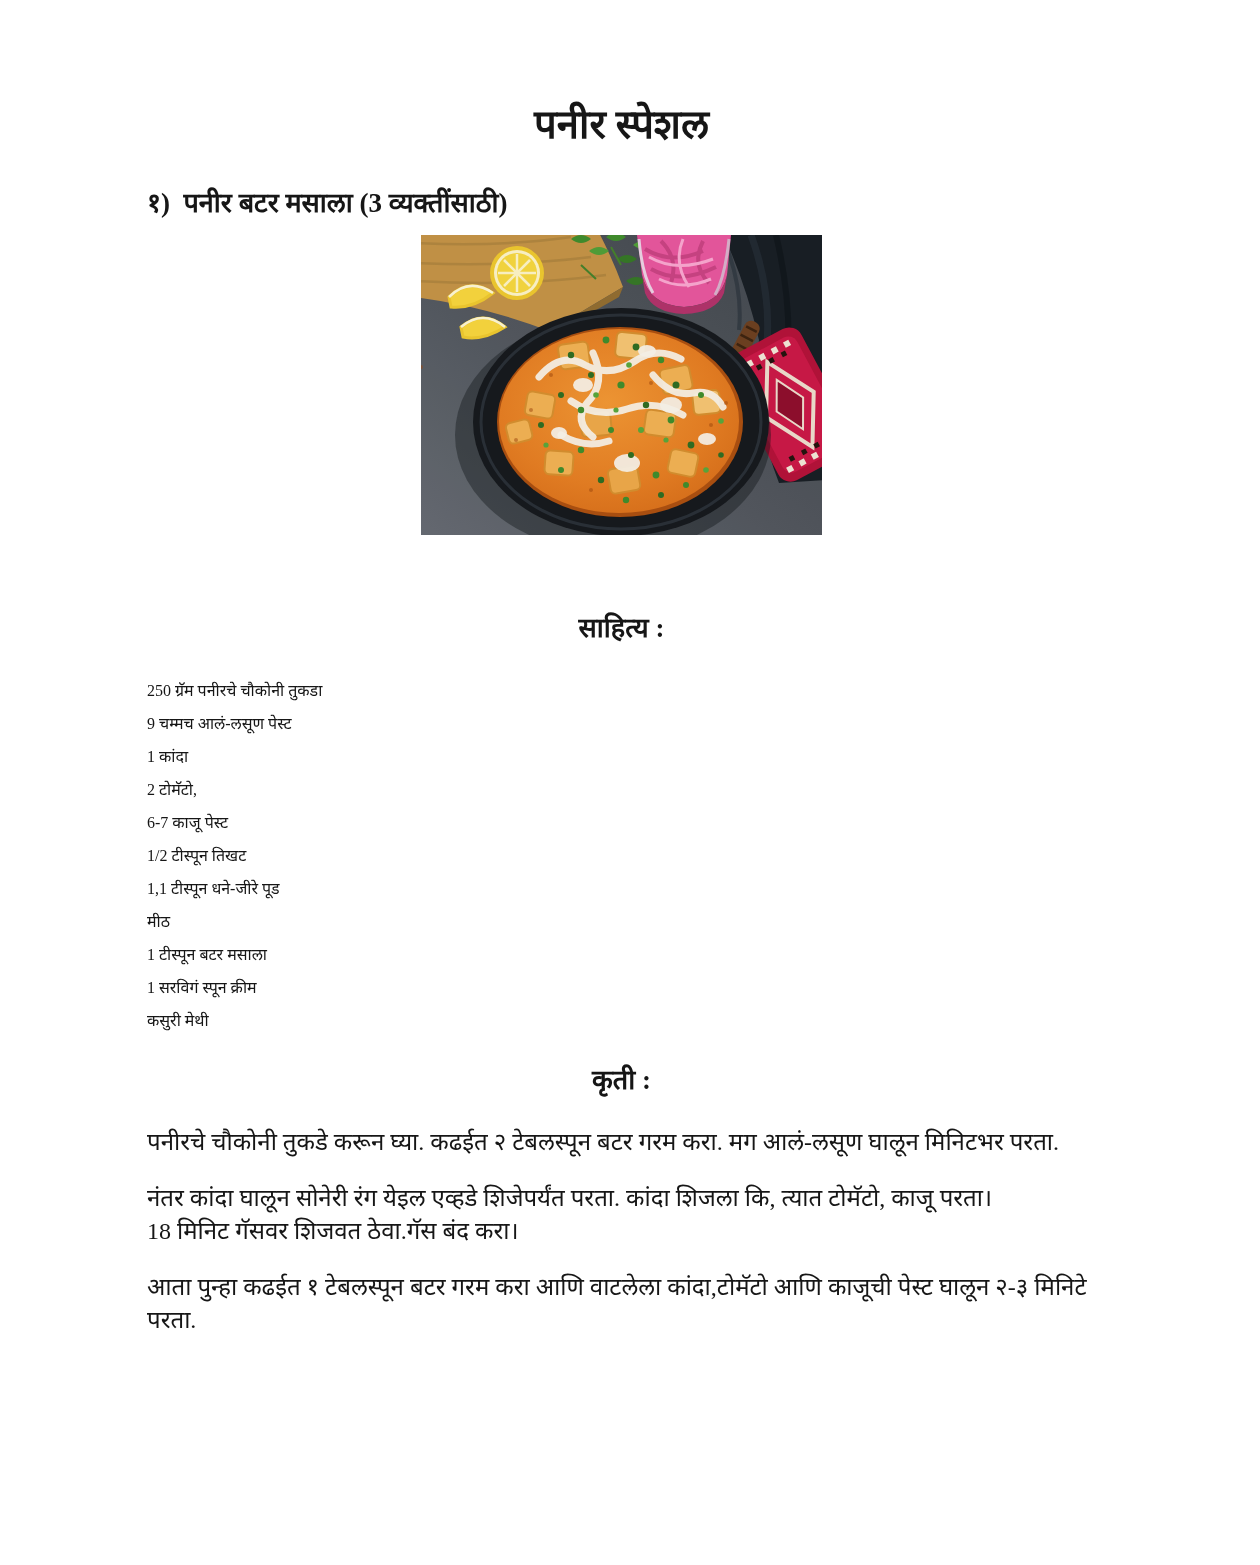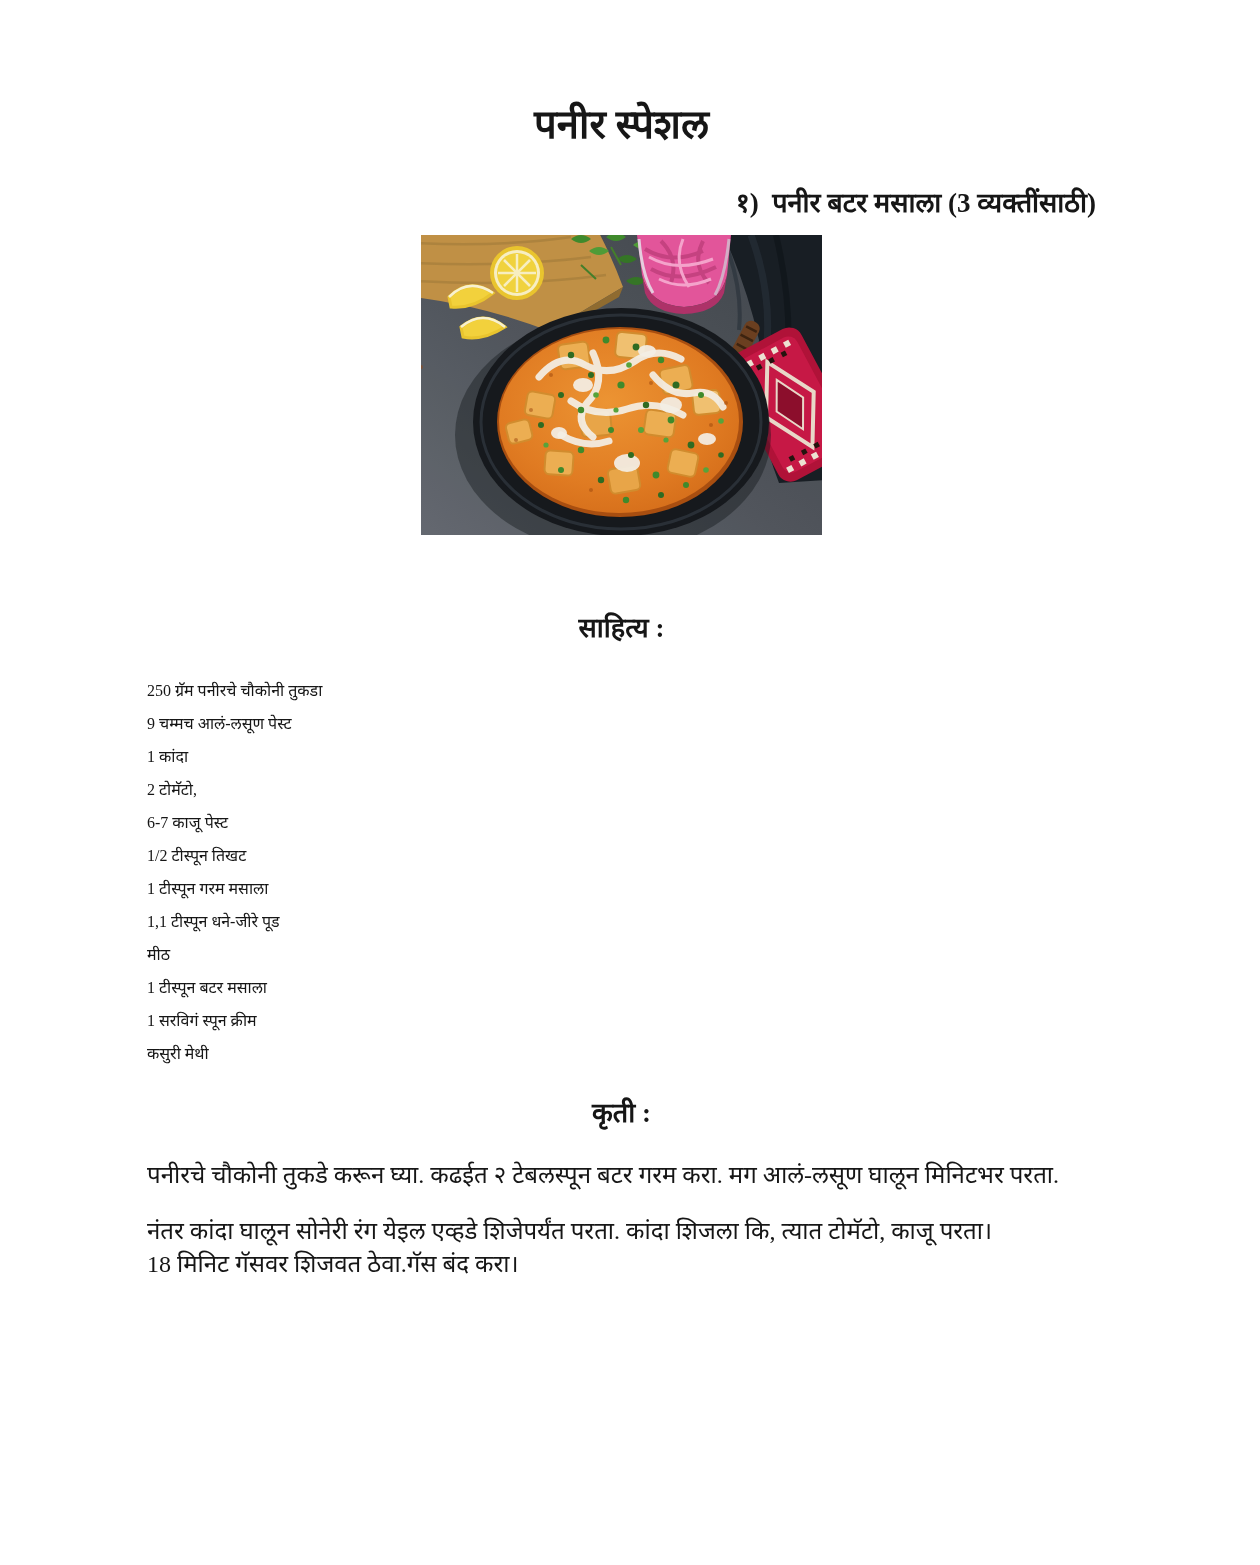--- a/index.html
+++ b/index.html
@@ -23,21 +23,21 @@
   .doc-title {
     margin: 0;
     text-align: center;
     font-size: 40px;
     font-weight: 700;
     line-height: 1.35;
     font-family: "Liberation Serif", "DejaVu Sans", serif;
   }
   .doc-subtitle {
     margin: 34px 0 0 0;
-    text-align: right;
+    text-align: left;
     font-size: 27px;
     font-weight: 700;
     line-height: 1.3;
     white-space: pre-wrap;
   }
   .photo-wrap {
     margin: 14px auto 0 auto;
     width: 401px;
     height: 300px;
   }
@@ -293,35 +293,35 @@
 
   <h3 class="section-heading ingredients-heading">साहित्य :</h3>
 
   <div class="ingredients-list">
     <div class="ing-line">250 ग्रॅम पनीरचे चौकोनी तुकडा</div>
     <div class="ing-line">9 चम्मच आलं-लसूण पेस्ट</div>
     <div class="ing-line">1 कांदा</div>
     <div class="ing-line">2 टोमॅटो,</div>
     <div class="ing-line">6-7 काजू पेस्ट</div>
     <div class="ing-line">1/2 टीस्पून तिखट</div>
-    <div class="ing-line">1 टीस्पून गरम मसाला</div>
     <div class="ing-line">1,1 टीस्पून धने-जीरे पूड</div>
     <div class="ing-line">मीठ</div>
     <div class="ing-line">1 टीस्पून बटर मसाला</div>
     <div class="ing-line">1 सरविगं स्पून क्रीम</div>
     <div class="ing-line">कसुरी मेथी</div>
   </div>
 
   <h3 class="section-heading method-heading">कृती :</h3>
 
   <div class="method-paras">
     <div class="para">
       <div class="para-line">पनीरचे चौकोनी तुकडे करून घ्या. कढईत २ टेबलस्पून बटर गरम करा. मग आलं-लसूण घालून मिनिटभर परता.</div>
     </div>
     <div class="para">
       <div class="para-line">नंतर कांदा घालून सोनेरी रंग येइल एव्हडे शिजेपर्यंत परता. कांदा शिजला कि, त्यात टोमॅटो, काजू परता।</div>
       <div class="para-line">18 मिनिट गॅसवर शिजवत ठेवा.गॅस बंद करा।</div>
     </div>
     <div class="para">
+      <div class="para-line">आता पुन्हा कढईत १ टेबलस्पून बटर गरम करा आणि वाटलेला कांदा,टोमॅटो आणि काजूची पेस्ट घालून २-३ मिनिटे परता.</div>
     </div>
   </div>
 
 </div>
 
 </body></html>

